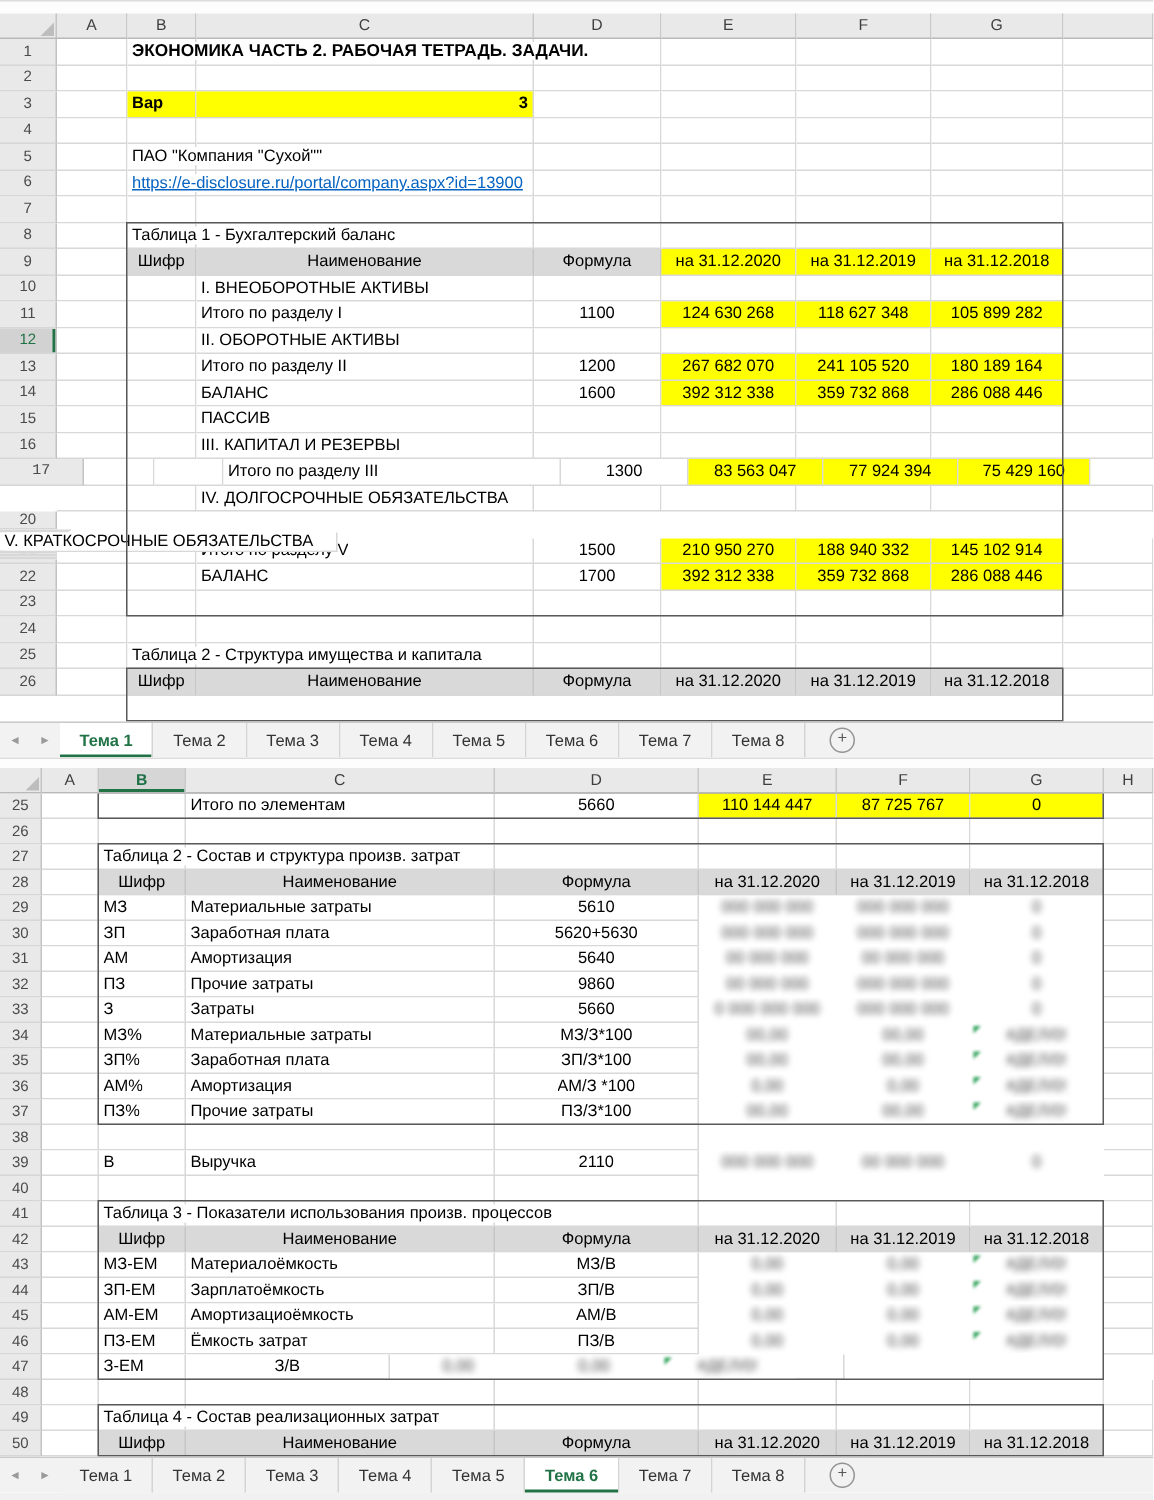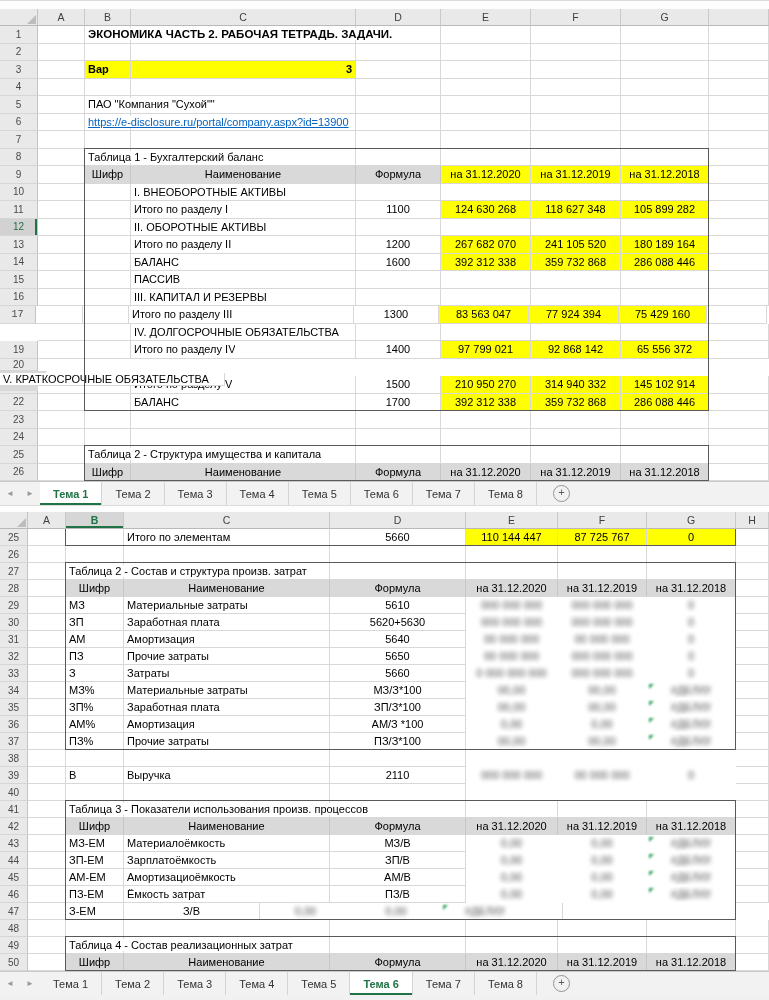--- a/index.html
+++ b/index.html
@@ -303,21 +303,21 @@
           <div class="cell spill" style="width: 225px;">
             <span class="txt">III. КАПИТАЛ И РЕЗЕРВЫ</span>
           </div>
           <div class="cell" style="width: 85px;"></div>
           <div class="cell" style="width: 90px;"></div>
           <div class="cell" style="width: 90px;"></div>
           <div class="cell" style="width: 88px;"></div>
           <div class="cell" style="width: 60px;"></div>
         </div>
         <div class="row" style="height: 17.5px;">
-          <div class="gut" style="width: 36px; font-family: Liberation Mono, monospace;">17</div>
+          <div class="gut" style="width: 56px; font-family: Liberation Mono, monospace;">17</div>
           <div class="cell" style="width: 47px;"></div>
           <div class="cell" style="width: 46px;"></div>
           <div class="cell" style="width: 225px;">
             <span class="txt">Итого по разделу III</span>
           </div>
           <div class="cell c" style="width: 85px;">
             <span class="txt">1300</span>
           </div>
           <div class="cell yellow c" style="width: 90px;">
             <span class="txt">83 563 047</span>
@@ -336,41 +336,20 @@
           <div class="cell" style="width: 46px;"></div>
           <div class="cell spill" style="width: 225px;">
             <span class="txt">IV. ДОЛГОСРОЧНЫЕ ОБЯЗАТЕЛЬСТВА</span>
           </div>
           <div class="cell" style="width: 85px;"></div>
           <div class="cell" style="width: 90px;"></div>
           <div class="cell" style="width: 90px;"></div>
           <div class="cell" style="width: 88px;"></div>
           <div class="cell" style="width: 60px;"></div>
         </div>
-        <div class="row" style="height: 17.5px;">
-          <div class="gut" style="width: 38px;">19</div>
-          <div class="cell" style="width: 47px;"></div>
-          <div class="cell" style="width: 46px;"></div>
-          <div class="cell" style="width: 225px;">
-            <span class="txt">Итого по разделу IV</span>
-          </div>
-          <div class="cell c" style="width: 85px;">
-            <span class="txt">1400</span>
-          </div>
-          <div class="cell yellow c" style="width: 90px;">
-            <span class="txt">97 799 021</span>
-          </div>
-          <div class="cell yellow c" style="width: 90px;">
-            <span class="txt">92 868 142</span>
-          </div>
-          <div class="cell yellow c" style="width: 88px;">
-            <span class="txt">65 556 372</span>
-          </div>
-          <div class="cell" style="width: 60px;"></div>
-        </div>
         <div class="row" style="height: 17.5px; flex-direction: column;">
           <div class="gut" style="width: 38px;">20</div>
           <div class="cell" style="width: 47px;"></div>
           <div class="cell" style="width: 46px;"></div>
           <div class="cell spill" style="width: 225px;">
             <span class="txt">V. КРАТКОСРОЧНЫЕ ОБЯЗАТЕЛЬСТВА</span>
           </div>
           <div class="cell" style="width: 85px;"></div>
           <div class="cell" style="width: 90px;"></div>
           <div class="cell" style="width: 90px;"></div>
@@ -384,21 +363,21 @@
           <div class="cell" style="width: 225px;">
             <span class="txt">Итого по разделу V</span>
           </div>
           <div class="cell c" style="width: 85px;">
             <span class="txt">1500</span>
           </div>
           <div class="cell yellow c" style="width: 90px;">
             <span class="txt">210 950 270</span>
           </div>
           <div class="cell yellow c" style="width: 90px;">
-            <span class="txt">314 940 332</span>
+            <span class="txt">188 940 332</span>
           </div>
           <div class="cell yellow c" style="width: 88px;">
             <span class="txt">145 102 914</span>
           </div>
           <div class="cell" style="width: 60px;"></div>
         </div>
         <div class="row" style="height: 17.5px;">
           <div class="gut" style="width: 38px;">22</div>
           <div class="cell" style="width: 47px;"></div>
           <div class="cell" style="width: 46px;"></div>
@@ -650,21 +629,21 @@
         <div class="row" style="height: 17px;">
           <div class="gut" style="width: 28px;">32</div>
           <div class="cell" style="width: 38px;"></div>
           <div class="cell" style="width: 58px;">
             <span class="txt">ПЗ</span>
           </div>
           <div class="cell" style="width: 206px;">
             <span class="txt">Прочие затраты</span>
           </div>
           <div class="cell c" style="width: 136px;">
-            <span class="txt">5650</span>
+            <span class="txt">9860</span>
           </div>
           <div class="cell blur c ng" style="width: 92px;">
             <span class="txt">00 000 000</span>
           </div>
           <div class="cell blur c ng" style="width: 89px;">
             <span class="txt">000 000 000</span>
           </div>
           <div class="cell blur c ng" style="width: 89px;">
             <span class="txt">0</span>
           </div>

